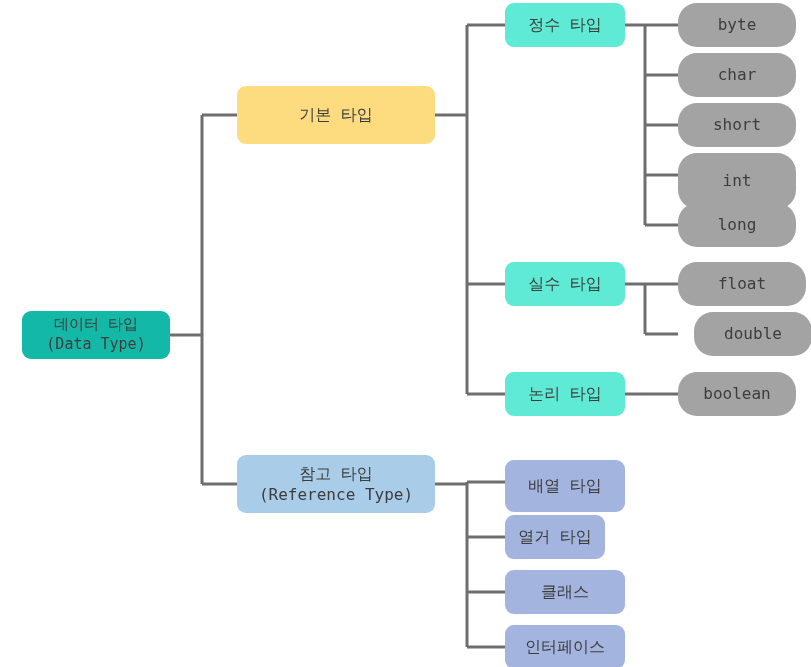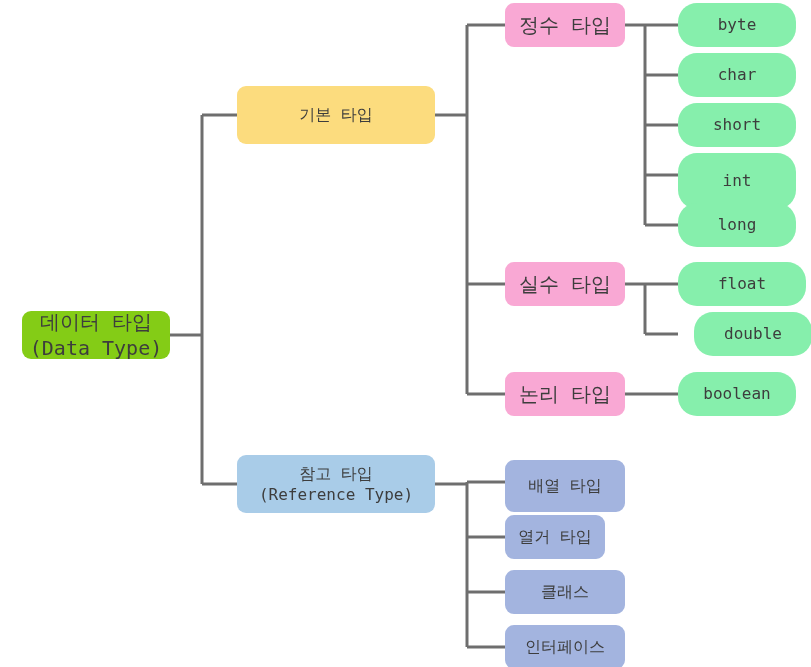--- a/index.html
+++ b/index.html
@@ -35,41 +35,41 @@
     color: #3d3d3d;
     text-align: center;
     line-height: 1.32;
     white-space: pre;
     letter-spacing: 0px;
   }
   .node .line {
     display: block;
   }
   .node-root {
-    background: #84cc16;
-    font-size: 20px;
+    background: #14b8a6;
+    font-size: 15px;
   }
   .node-l1-primitive {
     background: #fcdc7e;
     font-size: 16px;
   }
   .node-l1-reference {
     background: #a9cce8;
     font-size: 16px;
   }
   .node-l2-orange {
-    background: #f9a8d4;
-    font-size: 20px;
+    background: #5eead4;
+    font-size: 16px;
   }
   .node-l2-blue {
     background: #a3b4df;
     font-size: 16px;
   }
   .node-leaf-gray {
-    background: #86efac;
+    background: #a3a3a3;
     font-size: 16px;
     border-radius: 19px;
   }
 </style>
 </head>
 <body>
 
 <div id="diagram-root">
 
   <svg id="edges-layer" viewBox="0 0 811 667" width="811" height="667" xmlns="http://www.w3.org/2000/svg">

